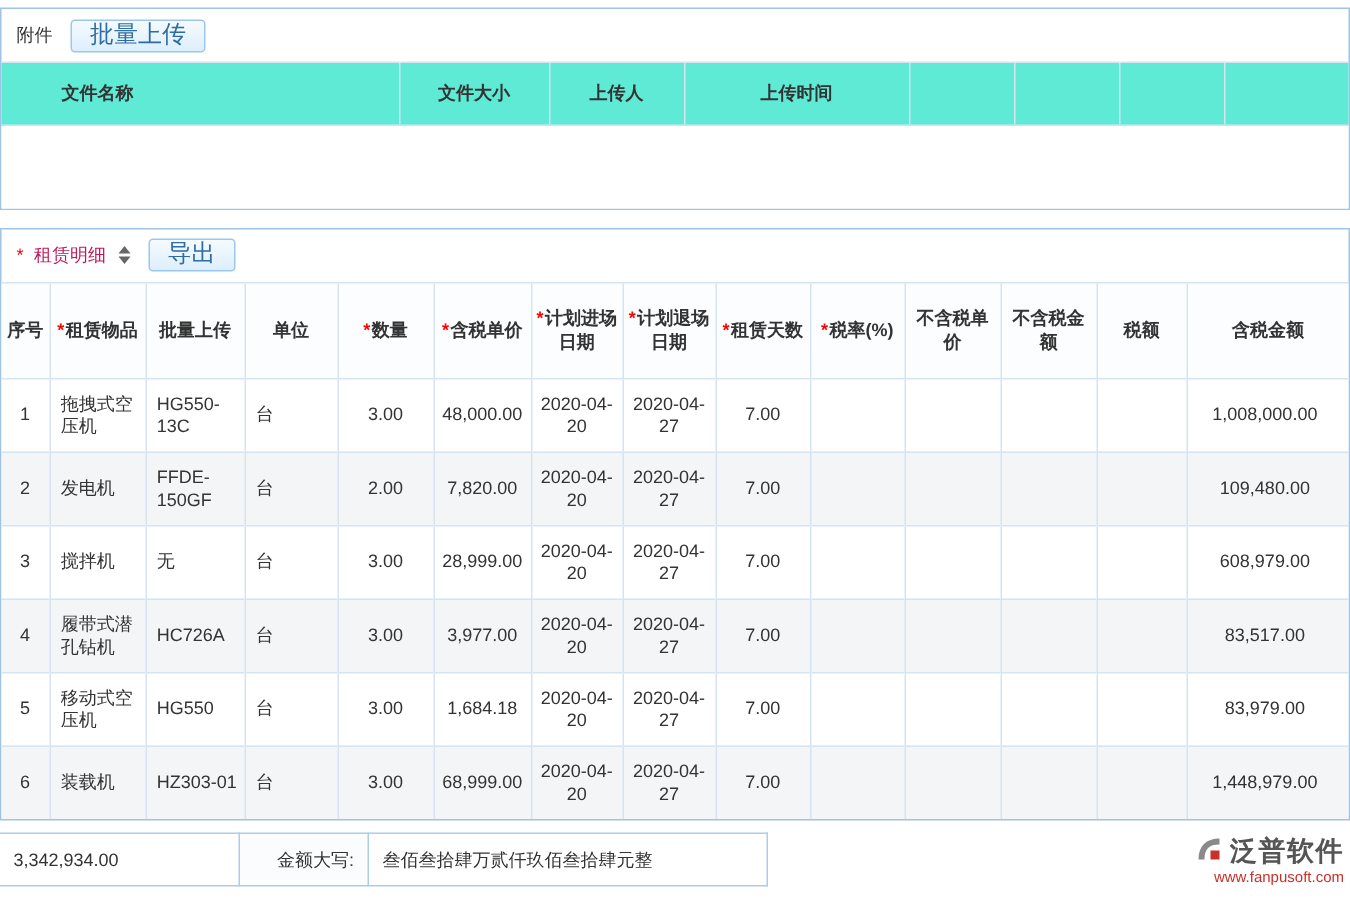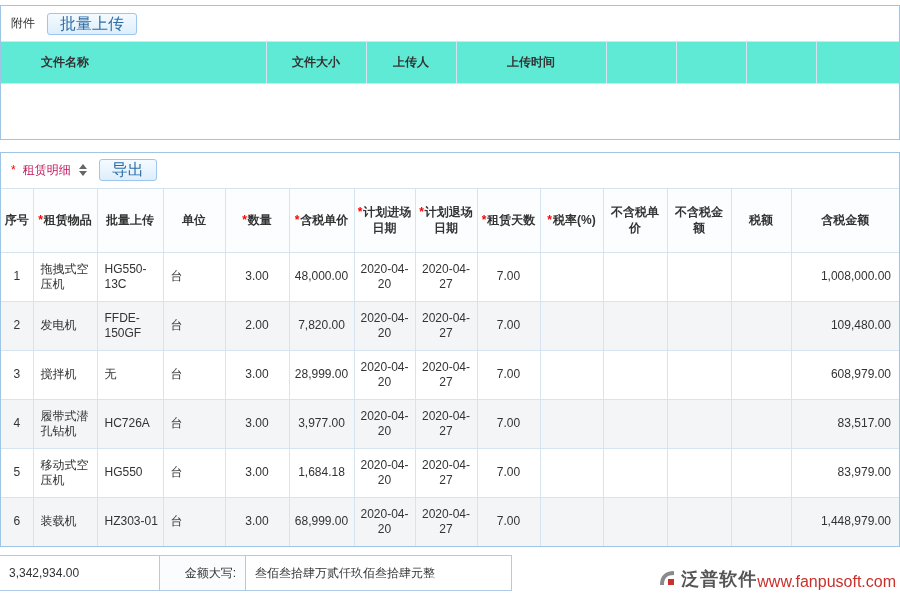--- a/index.html
+++ b/index.html
@@ -47,39 +47,39 @@
     border-top:1px solid #d6e4f2; border-bottom:1px solid #d6e4f2; border-left:1px solid #d6e4f2;
   }
   .rental-table th:first-child, .rental-table td:first-child { border-left:none; }
   .rental-table td {
     height:49px; padding:2px 4px; vertical-align:middle; text-align:center;
     border-top:1px solid #d6e4f2; border-left:1px solid #d6e4f2; background:#fff;
     line-height:15px;
   }
   .rental-table tbody tr:nth-child(even) td { background:#f3f5f7; }
   .rental-table td.al { text-align:left; padding-left:7px; }
-  .rental-table td.ar { text-align:right; padding-right:8px; }
+  .rental-table td.ar { text-align:center; padding-right:8px; }
 
   
   .summary-bar { display:flex; align-items:stretch; height:36px; margin-top:8px; }
   .sum-cell {
     display:flex; align-items:center; background:#fff;
     border:1px solid #aecbe8; border-left:none; padding:0 9px;
   }
   .sum-cell.first { border-left:1px solid #aecbe8; }
   .sum-cell.lab { justify-content:flex-end; background:#fafcfe; }
   .w-total-lab { width:115px; }
   .w-total-val { width:160px; }
   .w-words-lab { width:86px; }
   .w-words-val { width:266px; }
 
-  .brand { margin-left:auto; display:flex; align-items:flex-end; justify-content:center; padding-right:4px; }
+  .brand { margin-left:auto; display:flex; flex-direction:column; align-items:flex-end; justify-content:center; padding-right:4px; }
   .brand-top { display:flex; align-items:center; gap:4px; }
   .brand-name { font-size:18px; font-weight:bold; color:#555; letter-spacing:1px; }
-  .brand-url { font-size:16px; color:#c9302c; margin-top:1px; }
+  .brand-url { font-size:10px; color:#c9302c; margin-top:1px; }
 </style>
 </head>
 <body>
 
 <div class="page">
 
   <section class="panel attach-panel">
     <div class="attach-toolbar">
       <span class="tab-label">附件</span>
       <button class="btn">批量上传</button>

